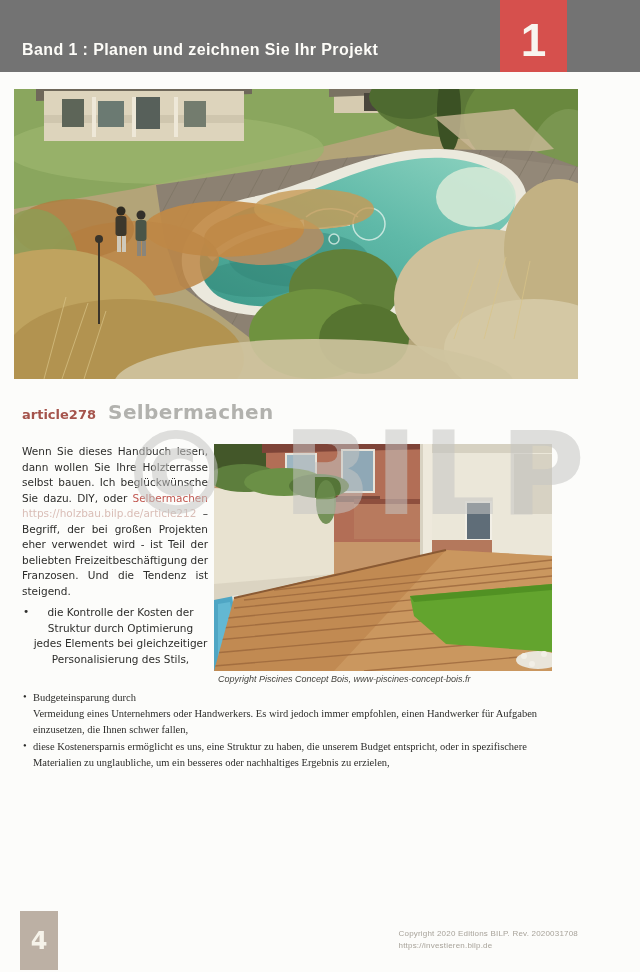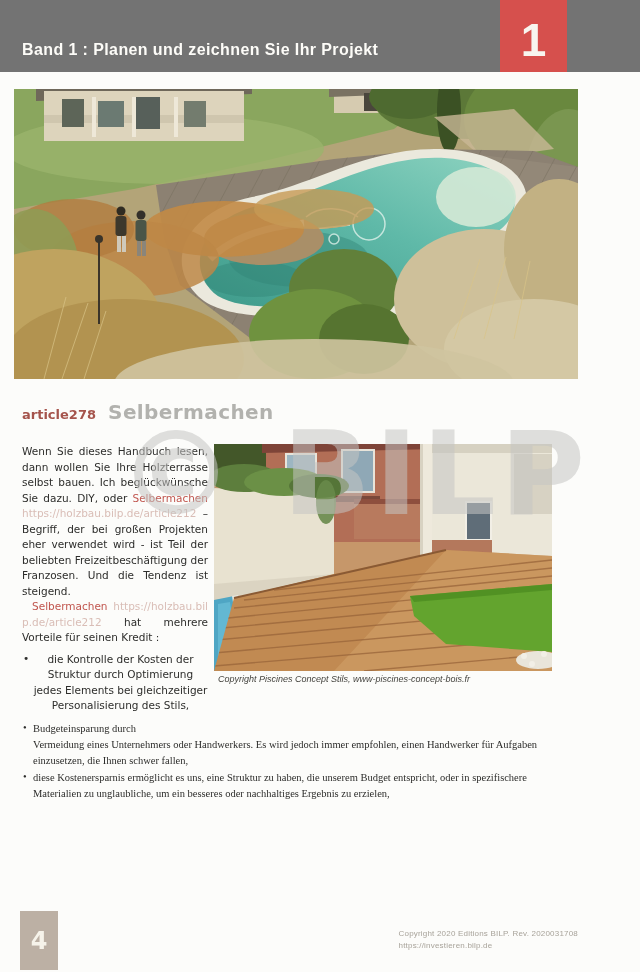--- a/index.html
+++ b/index.html
@@ -216,23 +216,20 @@
       <span class="article-tag">article278</span>
       <span class="article-title">Selbermachen</span>
     </div>
 
     <div class="cols">
       <div class="col-left">
         <p><span>Wenn Sie dieses Handbuch lesen, dann wollen Sie Ihre Holzterrasse selbst bauen. Ich beglückwünsche Sie dazu. DIY, oder</span>
           <span class="link-red">Selbermachen</span>
           <span class="link-pale">https://holzbau.bilp.de/article212</span>
           <span>– Begriff, der bei großen Projekten eher verwendet wird - ist Teil der beliebten Freizeitbeschäftigung der Franzosen. Und die Tendenz ist steigend.</span></p>
-        <p class="p2"><span class="link-red">Selbermachen</span>
-          <span class="link-pale">https://holzbau.bilp.de/article212</span>
-          <span>hat mehrere Vorteile für seinen Kredit :</span></p>
         <ul class="bullets bullets-left">
           <li>die Kontrolle der Kosten der Struktur durch Optimierung jedes Elements bei gleichzeitiger Personalisierung des Stils,</li>
         </ul>
       </div>
 
       <div class="col-right">
         <div class="photo2">
           <svg width="338" height="227" viewBox="0 0 338 227" preserveAspectRatio="none">
             <defs>
               <clipPath id="deck2Clip">
@@ -305,21 +302,21 @@
             </g>
 
             <g>
               <ellipse cx="324" cy="216" rx="22" ry="9" fill="#e9e5da"></ellipse>
               <circle cx="310" cy="212" r="3" fill="#f2efe6"></circle>
               <circle cx="318" cy="220" r="3" fill="#f2efe6"></circle>
               <circle cx="330" cy="210" r="3" fill="#f2efe6"></circle>
             </g>
           </svg>
         </div>
-        <div class="caption">Copyright Piscines Concept Stils, www-piscines-concept-bois.fr</div>
+        <div class="caption">Copyright Piscines Concept Bois, www-piscines-concept-bois.fr</div>
       </div>
     </div>
 
     <ul class="bullets bullets-full">
       <li>Budgeteinsparung durch
 Vermeidung eines Unternehmers oder Handwerkers. Es wird jedoch immer empfohlen, einen Handwerker für Aufgaben einzusetzen, die Ihnen schwer fallen,</li>
       <li>diese Kostenersparnis ermöglicht es uns, eine Struktur zu haben, die unserem Budget entspricht, oder in spezifischere Materialien zu unglaubliche, um ein besseres oder nachhaltiges Ergebnis zu erzielen,</li>
     </ul>
   </div>
 

